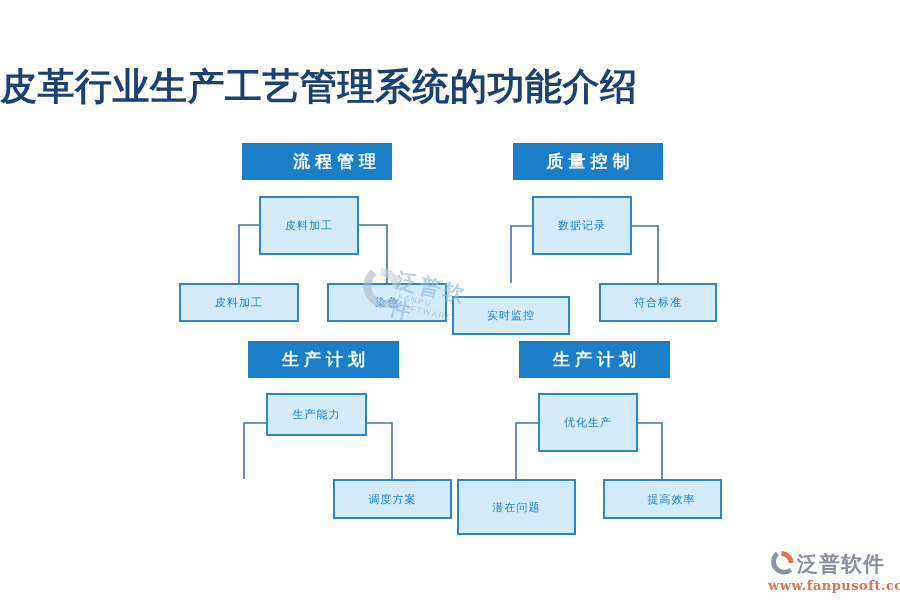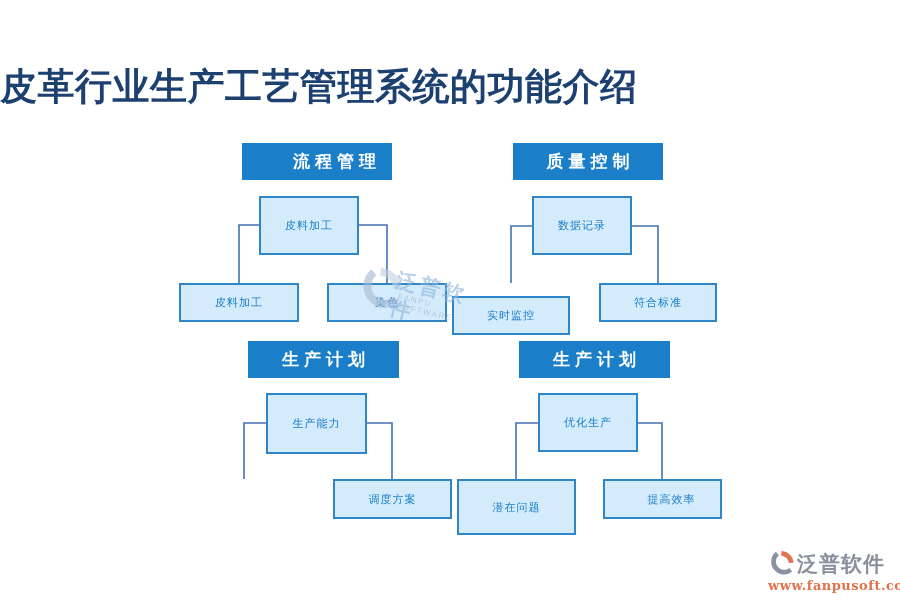--- a/index.html
+++ b/index.html
@@ -36,21 +36,21 @@
   .t0-mid{left:259px;top:196px;width:100px;height:59px;}
   .t0-la {left:179px;top:283px;width:120px;height:39px;}
   .t0-lb {left:327px;top:283px;width:120px;height:39px;}
   
   .t1-hdr{left:513px;top:143px;width:150px;height:37px;}
   .t1-mid{left:532px;top:196px;width:100px;height:59px;}
   .t1-la {left:452px;top:296px;width:118px;height:39px;}
   .t1-lb {left:599px;top:283px;width:118px;height:39px;}
   
   .t2-hdr{left:248px;top:341px;width:151px;height:37px;}
-  .t2-mid{left:266px;top:393px;width:101px;height:61px;}
+  .t2-mid{left:266px;top:393px;width:101px;height:43px;}
   .t2-la {left:185px;top:479px;width:118px;height:40px;}
   .t2-lb {left:333px;top:479px;width:119px;height:40px;}
   
   .t3-hdr{left:519px;top:341px;width:151px;height:37px;}
   .t3-mid{left:538px;top:393px;width:100px;height:59px;}
   .t3-la {left:457px;top:479px;width:119px;height:56px;}
   .t3-lb {left:603px;top:479px;width:119px;height:40px;padding-left:18px;}
 
   #connectors{position:absolute;left:0;top:0;z-index:0;}
   #connectors path{stroke:var(--connector,#4470b4);stroke-width:1.6;fill:none;}

